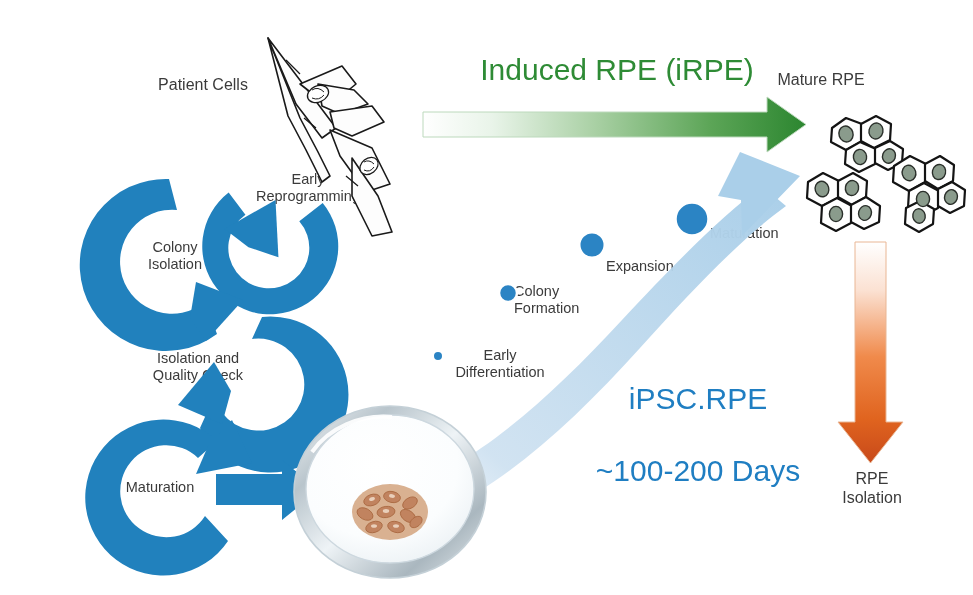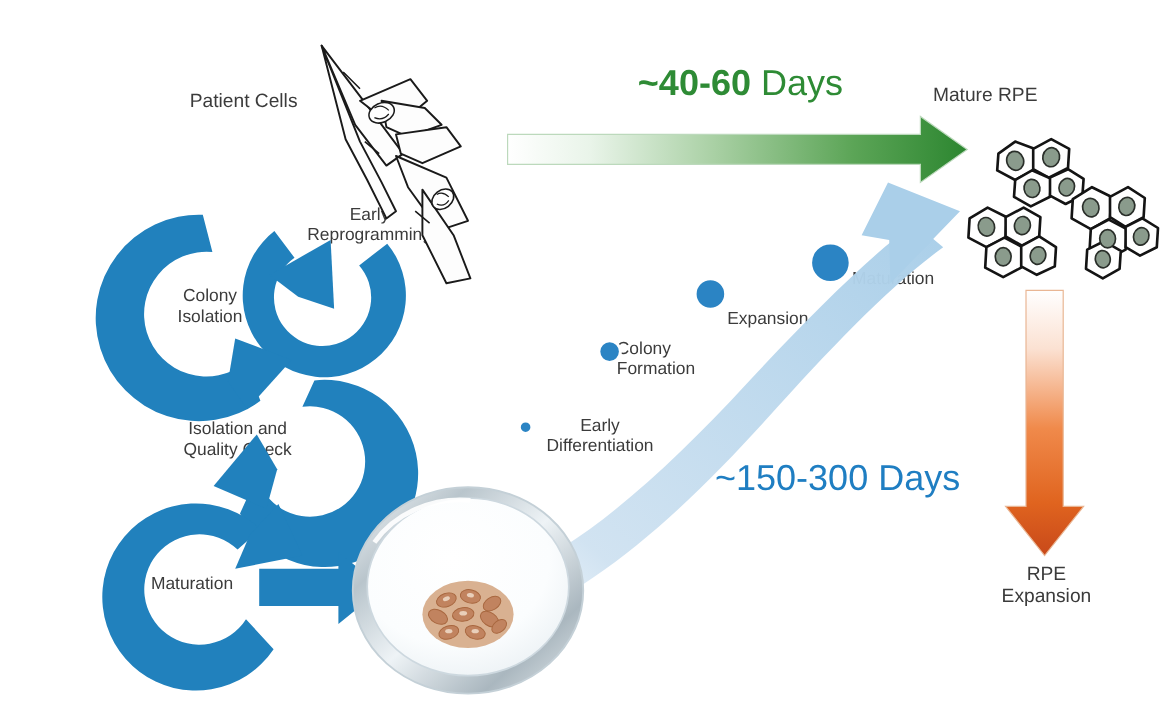--- a/index.html
+++ b/index.html
@@ -272,46 +272,47 @@
       <circle cx="438" cy="356" r="5" fill="#2b84c4" stroke="#ffffff" stroke-width="2"></circle>
       <circle cx="508" cy="293" r="9" fill="#2b84c4" stroke="#ffffff" stroke-width="2.5"></circle>
       <circle cx="592" cy="245" r="13" fill="#2b84c4" stroke="#ffffff" stroke-width="3"></circle>
       <circle cx="692" cy="219" r="17" fill="#2b84c4" stroke="#ffffff" stroke-width="3.5"></circle>
     </g>
   </svg>
 
   <div class="txt-layer">
 
     <div class="headline" id="irpe-title" style="left:436px; top:16px; width:362px;">
-      <div><span class="bold">~40-60</span><span> Days</span></div>
+      <div>Induced RPE (iRPE)</div>
     </div>
 
     <div class="headline" id="ipsc-title" style="left:548px; top:345px; width:300px;">
-      <div>~150-300 Days</div>
+      <div>iPSC.RPE</div>
+      <div>~100-200 Days</div>
     </div>
 
     <div class="lbl" style="left:123px; top:76px; width:160px;">Patient Cells</div>
 
     <div class="lbl lbl-sm" style="left:228px; top:171px; width:160px;">Early
 Reprogramming</div>
 
     <div class="lbl lbl-sm" style="left:115px; top:239px; width:120px;">Colony
 Isolation</div>
 
     <div class="lbl lbl-sm" style="left:118px; top:350px; width:160px;">Isolation and
 Quality Check</div>
 
     <div class="lbl lbl-sm" style="left:100px; top:479px; width:120px;">Maturation</div>
 
     <div class="lbl" style="left:338px; top:440px; width:110px; font-weight:bold; font-size:17px;">iPS Cells</div>
 
     <div class="lbl" style="left:746px; top:71px; width:150px;">Mature RPE</div>
 
     <div class="lbl" style="left:812px; top:470px; width:120px;">RPE
-Expansion</div>
+Isolation</div>
 
     <div class="lbl lbl-sm" style="left:440px; top:347px; width:120px; text-align:center;">Early
 Differentiation</div>
 
     <div class="lbl lbl-sm" style="left:514px; top:283px; width:110px; text-align:left;">Colony
 Formation</div>
 
     <div class="lbl lbl-sm" style="left:606px; top:258px; width:110px; text-align:left;">Expansion</div>
 
     <div class="lbl lbl-sm" style="left:710px; top:225px; width:110px; text-align:left;">Maturation</div>

